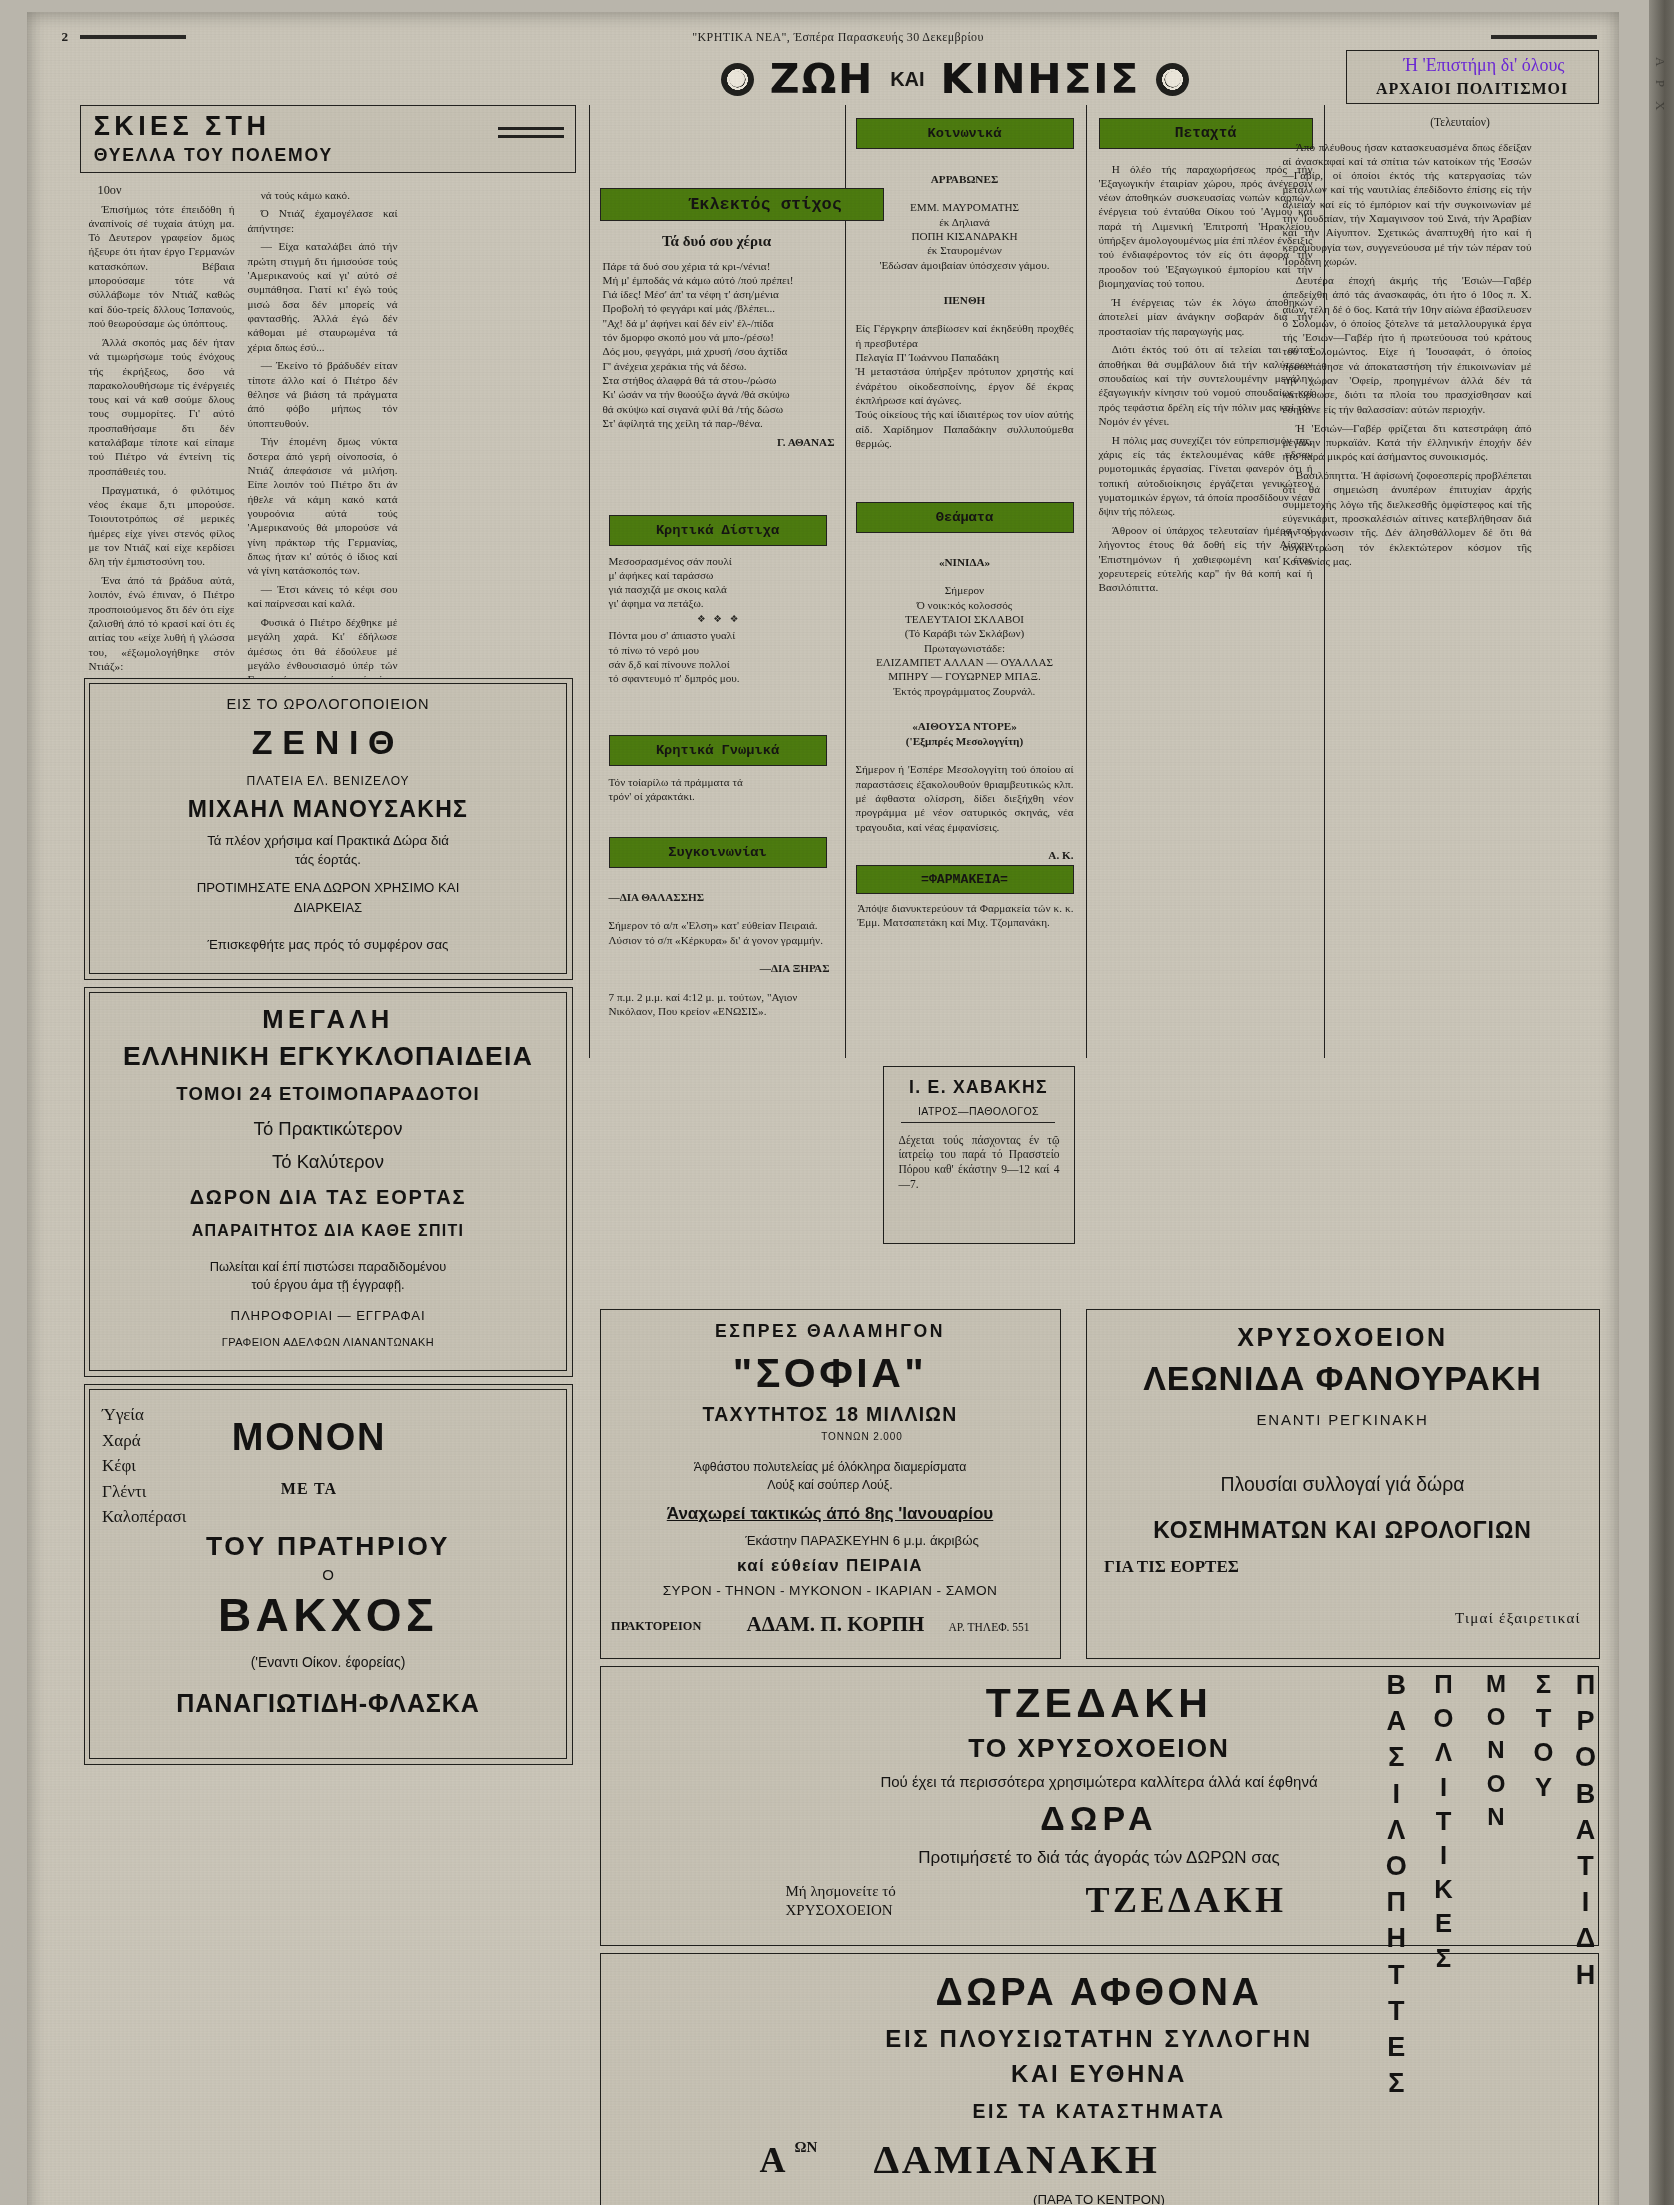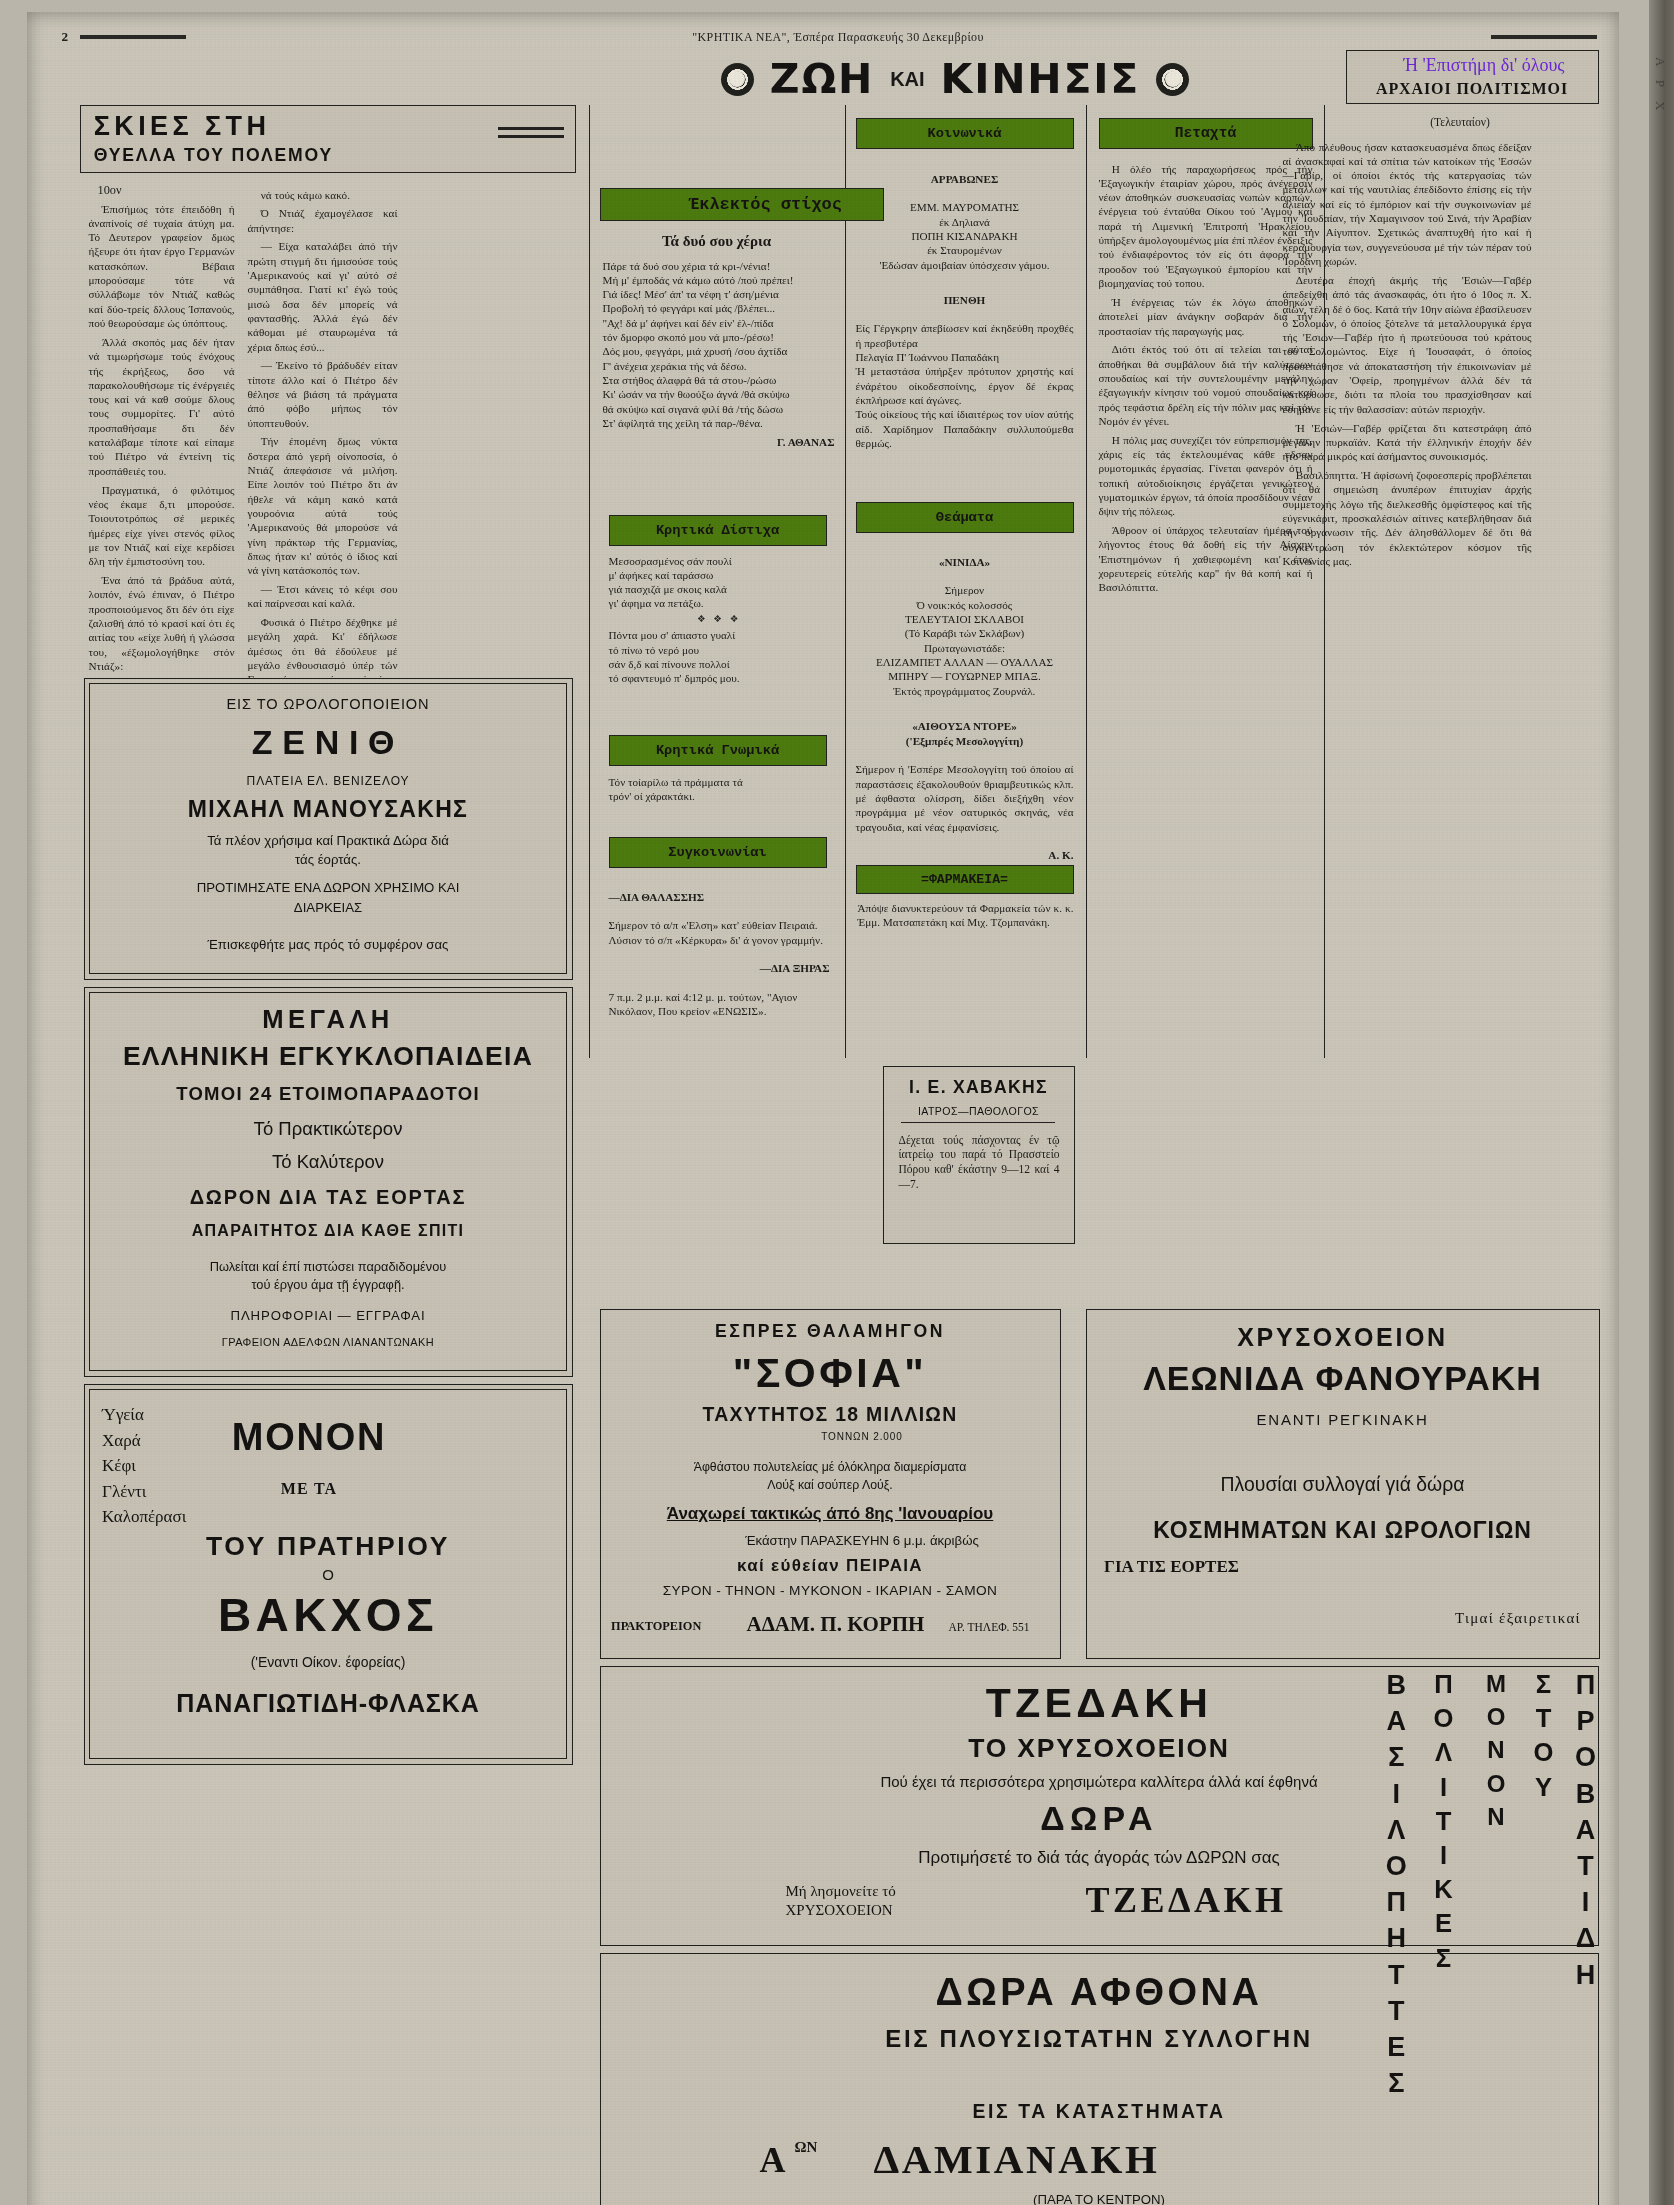--- a/index.html
+++ b/index.html
@@ -388,20 +388,21 @@
       <div class="adt bold" style="top:132px;font-size:34px;letter-spacing:5.3px;">ΔΩΡΑ</div>
       <div class="adt" style="top:181px;font-size:17px;">Προτιμήσετέ το διά τάς άγοράς τών ΔΩΡΩΝ σας</div>
       <div style="position:absolute;left:185px;top:216px;font-size:15px;color:#141312;">Μή λησμονείτε   τό</div>
       <div style="position:absolute;left:185px;top:235px;font-size:15px;color:#141312;">ΧΡΥΣΟΧΟΕΙΟΝ</div>
       <div style="position:absolute;left:485px;top:212px;font-size:36px;font-weight:bold;letter-spacing:3.5px;color:#141312;">ΤΖΕΔΑΚΗ</div>
     </div>
 
     <div class="ad" style="left:573px;top:1941px;width:997px;height:273px;">
       <div class="adt bold" style="top:17.6px;font-size:38px;letter-spacing:3.5px;">ΔΩΡΑ ΑΦΘΟΝΑ</div>
       <div class="adt bold" style="top:71px;font-size:24px;letter-spacing:2.6px;">ΕΙΣ ΠΛΟΥΣΙΩΤΑΤΗΝ ΣΥΛΛΟΓΗΝ</div>
+      <div class="adt bold" style="top:106px;font-size:24px;letter-spacing:2.6px;">ΚΑΙ ΕΥΘΗΝΑ</div>
       <div class="adt bold" style="top:146px;font-size:19.4px;letter-spacing:2.6px;">ΕΙΣ ΤΑ ΚΑΤΑΣΤΗΜΑΤΑ</div>
       <div style="position:absolute;left:159px;top:185px;font-size:36px;font-weight:bold;color:#141312;">Α</div>
       <div style="position:absolute;left:194px;top:185px;font-size:15px;font-weight:bold;color:#141312;">ΩΝ</div>
       <div style="position:absolute;left:273px;top:181px;font-size:41px;font-weight:bold;letter-spacing:2.6px;color:#141312;">ΔΑΜΙΑΝΑΚΗ</div>
       <div class="adt" style="top:238px;font-size:13.2px;">(ΠΑΡΑ ΤΟ ΚΕΝΤΡΟΝ)</div>
     </div>
 
     <div class="ad" style="left:1345px;top:1654px;width:225px;height:560px;border:0;background:transparent;">
       <span class="vert" style="left:8.8px;top:4.4px;font-size:27px;">ΒΑΣΙΛΟΠΗΤΤΕΣ</span>
       <span class="vert" style="left:57px;top:4.4px;font-size:25.6px;">ΠΟΛΙΤΙΚΕΣ</span>

